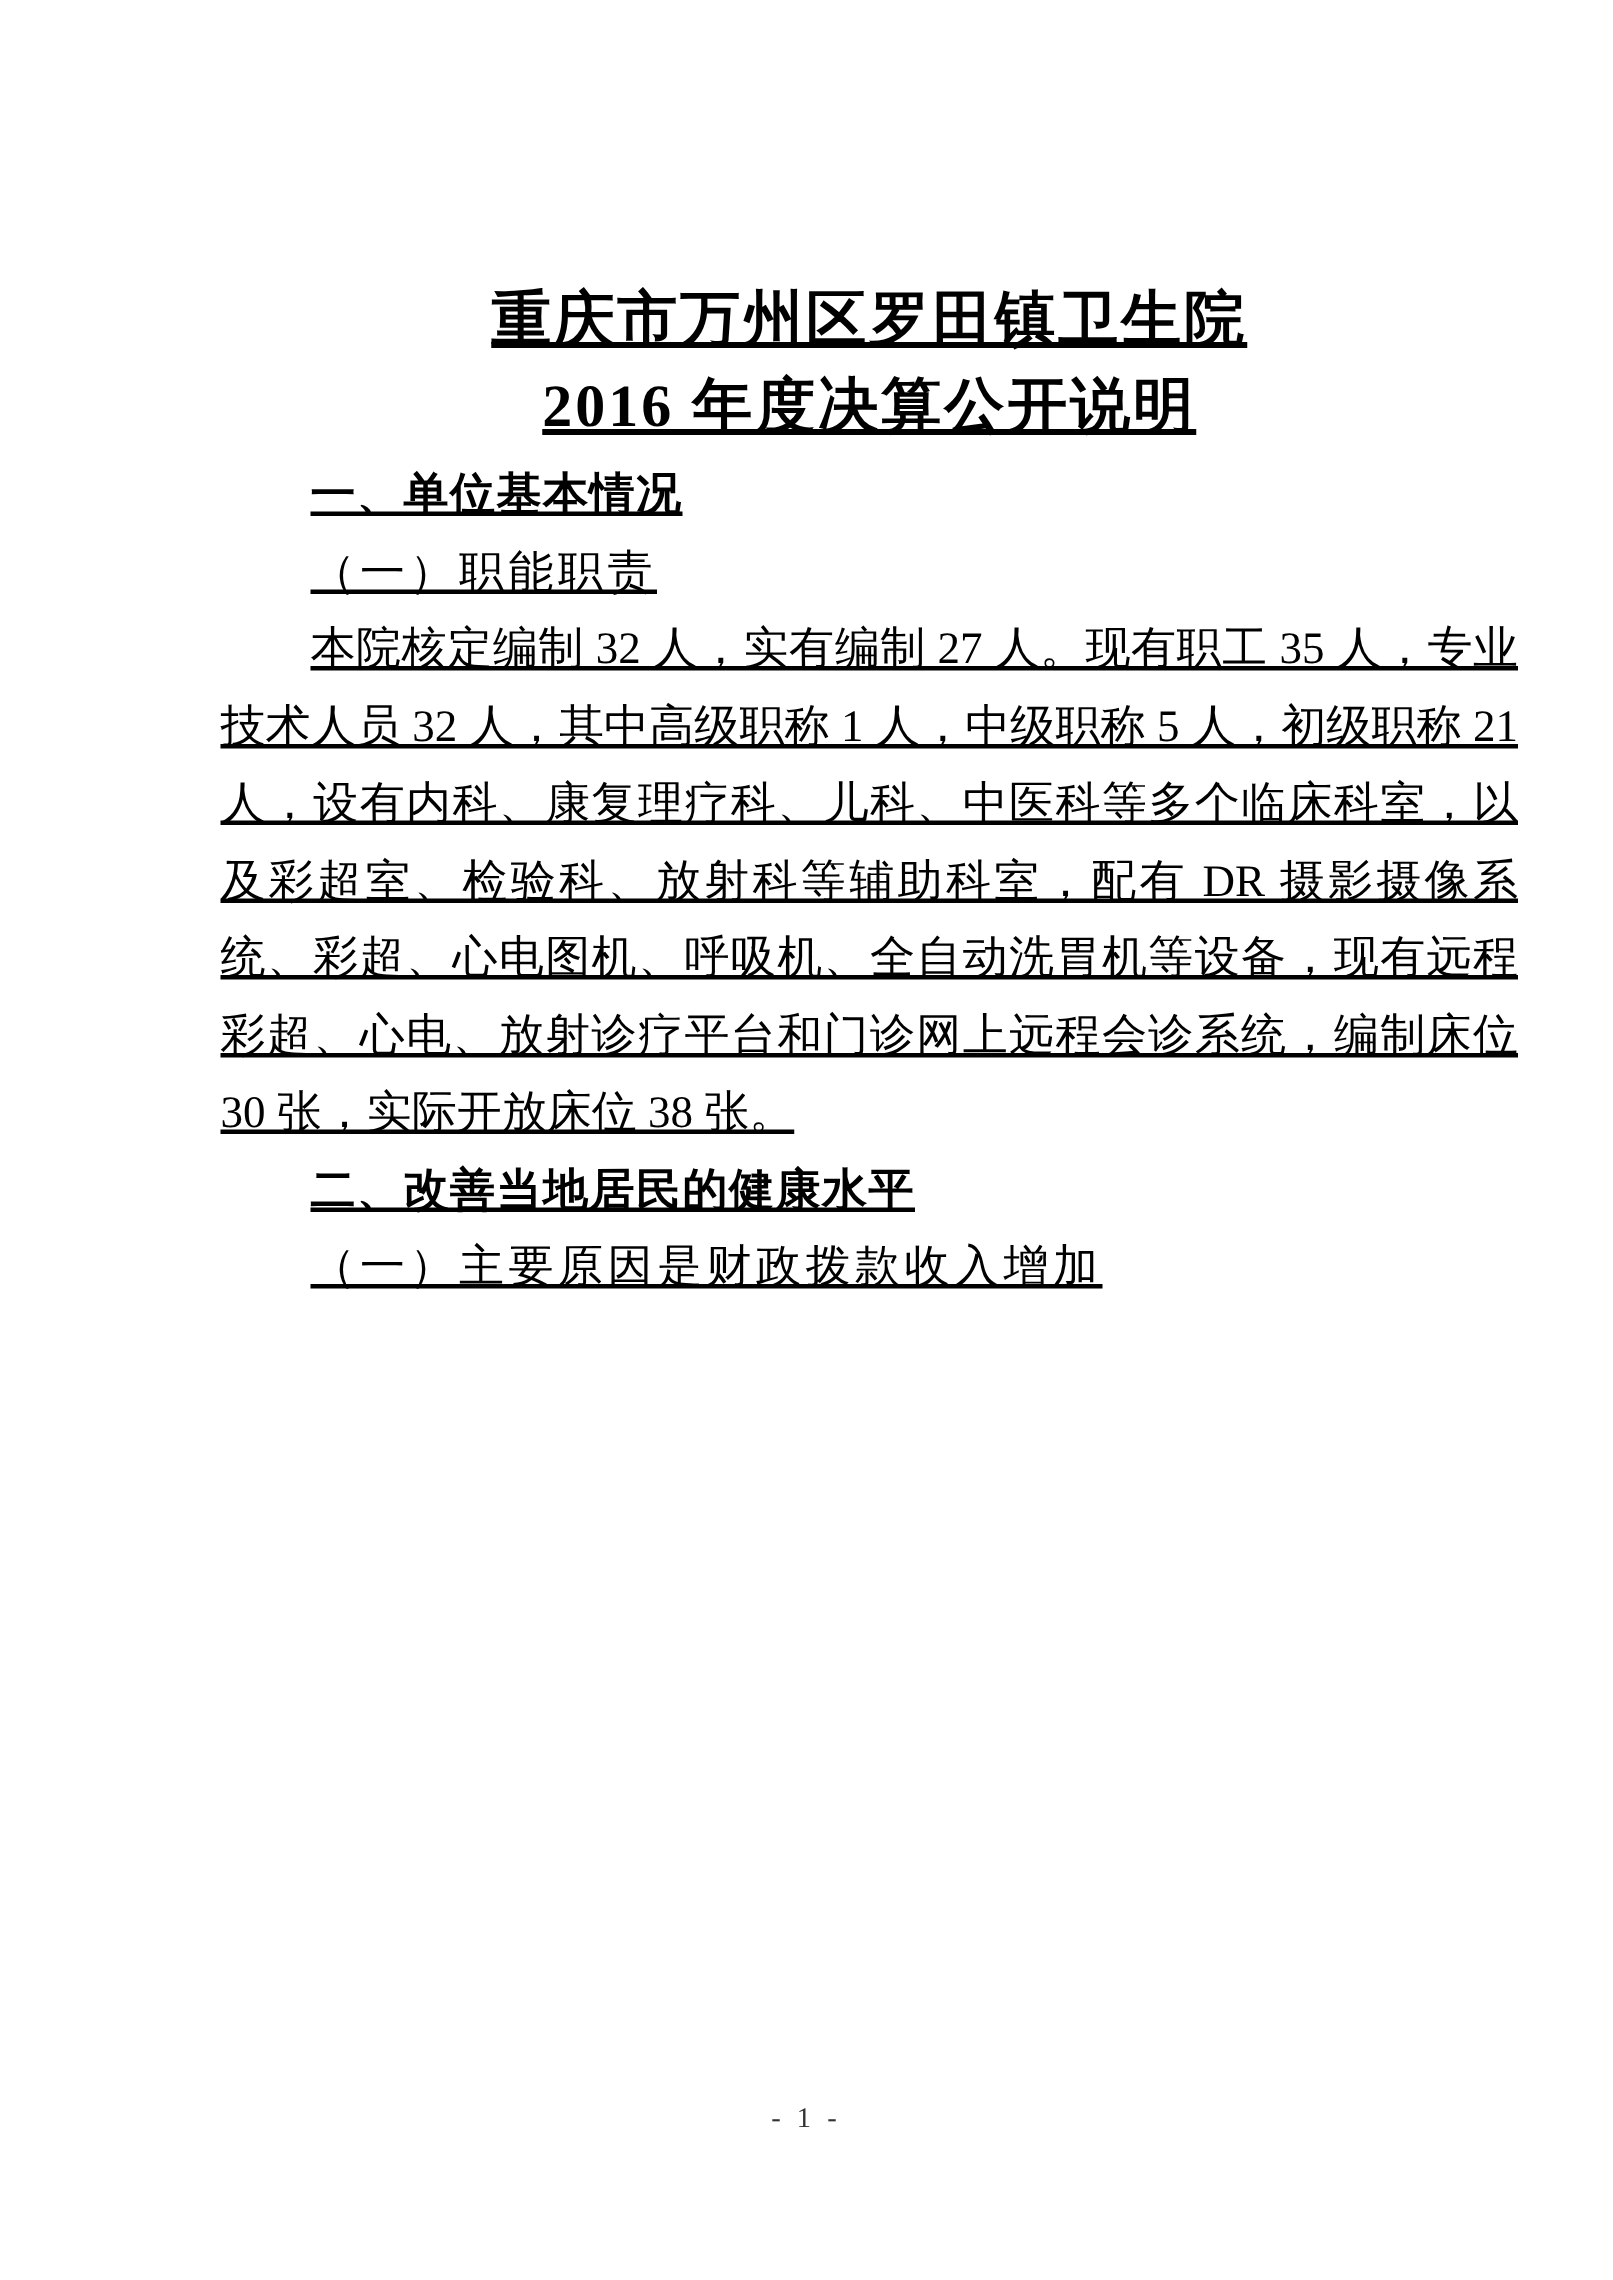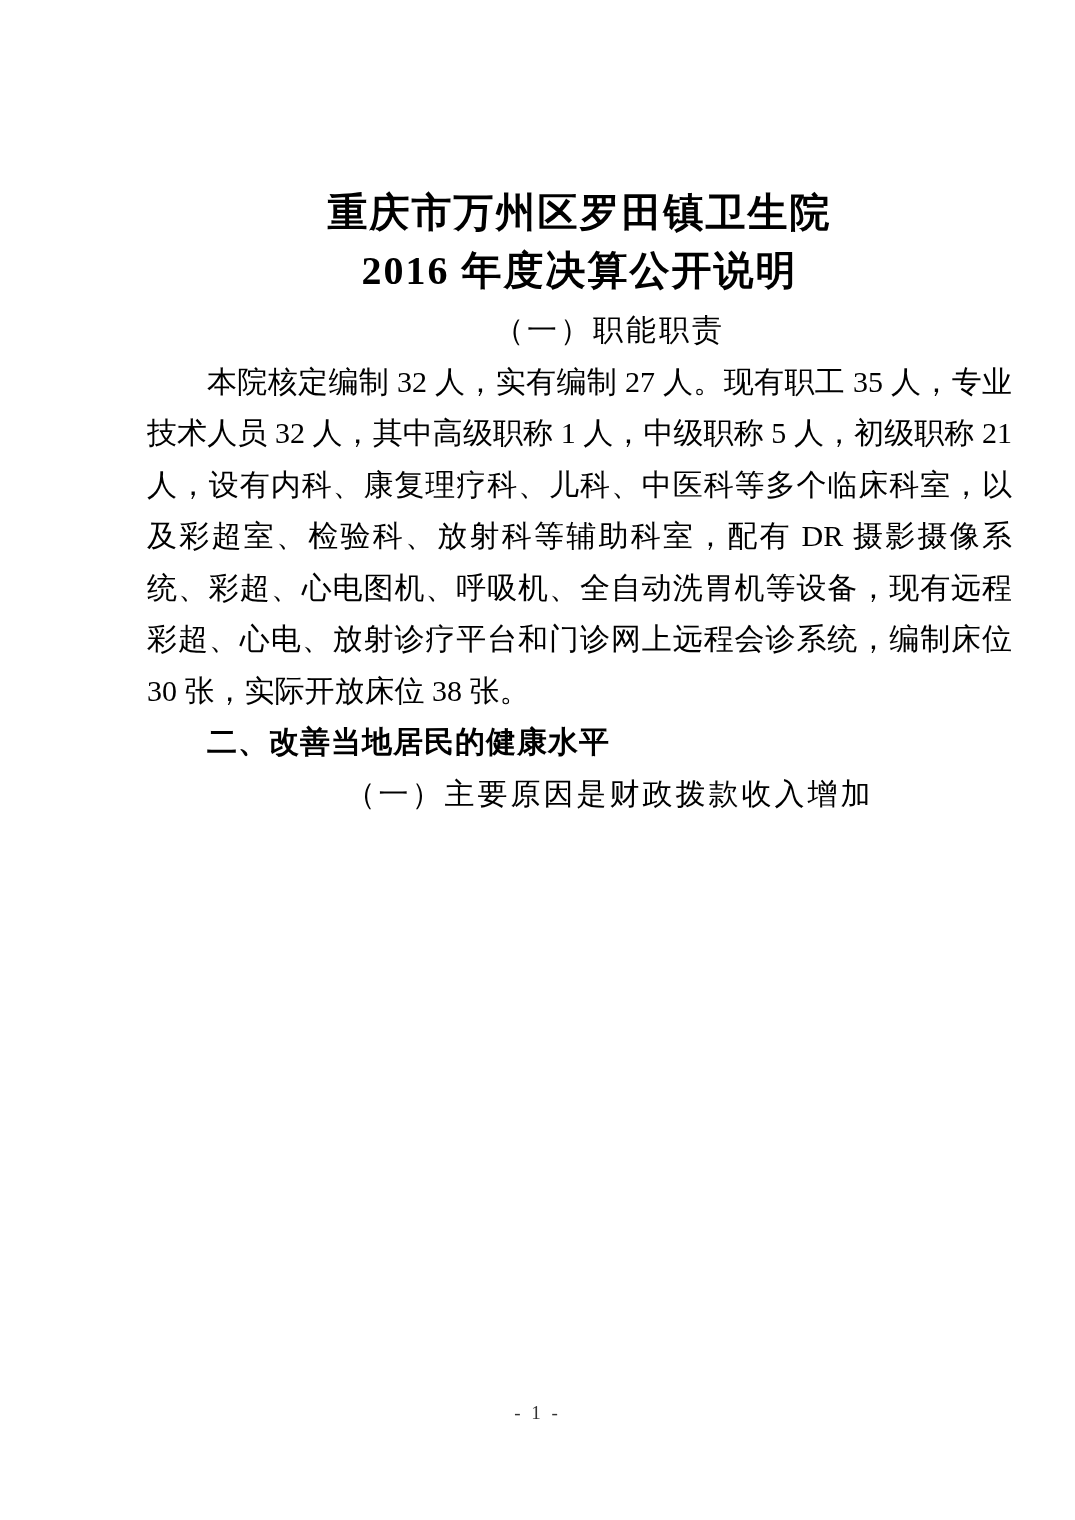--- a/index.html
+++ b/index.html
@@ -11,20 +11,21 @@
     position: relative;
     width: 1075px;
     height: 1520px;
     background: #ffffff;
     overflow: hidden;
     color: #000000;
     font-family: "Liberation Serif", "DejaVu Serif", serif;
   }
   .content {
     padding: 184px 63px 0 147px;
+    text-decoration: underline;
   }
   .doc-title {
     margin: 0 0 4px 0;
     text-align: center;
     font-size: 40px;
     line-height: 58px;
     font-weight: bold;
     letter-spacing: 2px;
     font-family: "Liberation Serif", "DejaVu Serif", serif;
   }
@@ -38,21 +39,20 @@
     text-indent: 2em;
   }
   .h1-block {
     font-family: "Liberation Sans", "DejaVu Sans", sans-serif;
     font-weight: bold;
     letter-spacing: 1px;
   }
   .h2-block {
     font-family: "Liberation Serif", "DejaVu Serif", serif;
     letter-spacing: 3px;
-    text-align: center;
   }
   .para-block {
     font-family: "Liberation Serif", "DejaVu Serif", serif;
     text-align: justify;
     text-justify: inter-character;
   }
   .page-footer {
     position: absolute;
     top: 1402px;
     left: 0;
@@ -67,20 +67,21 @@
 </head>
 <body>
 
 <div class="page">
   <div class="content">
     <h1 class="doc-title">
       <span class="title-line">重庆市万州区罗田镇卫生院</span>
       <span class="title-line">2016 年度决算公开说明</span>
     </h1>
     <div class="doc-body" id="doc-body">
+        <p class="h1-block">一、单位基本情况</p>
         <p class="h2-block">（一）职能职责</p>
         <p class="para-block">本院核定编制 32 人，实有编制 27 人。现有职工 35 人，专业技术人员 32 人，其中高级职称 1 人，中级职称 5 人，初级职称 21 人，设有内科、康复理疗科、儿科、中医科等多个临床科室，以及彩超室、检验科、放射科等辅助科室，配有 DR 摄影摄像系统、彩超、心电图机、呼吸机、全自动洗胃机等设备，现有远程彩超、心电、放射诊疗平台和门诊网上远程会诊系统，编制床位 30 张，实际开放床位 38 张。</p>
         <p class="h1-block">二、改善当地居民的健康水平</p>
         <p class="h2-block">（一）主要原因是财政拨款收入增加</p>
       </div>
   </div>
   <div class="page-footer">- 1 -</div>
 </div>
 
 </body></html>

